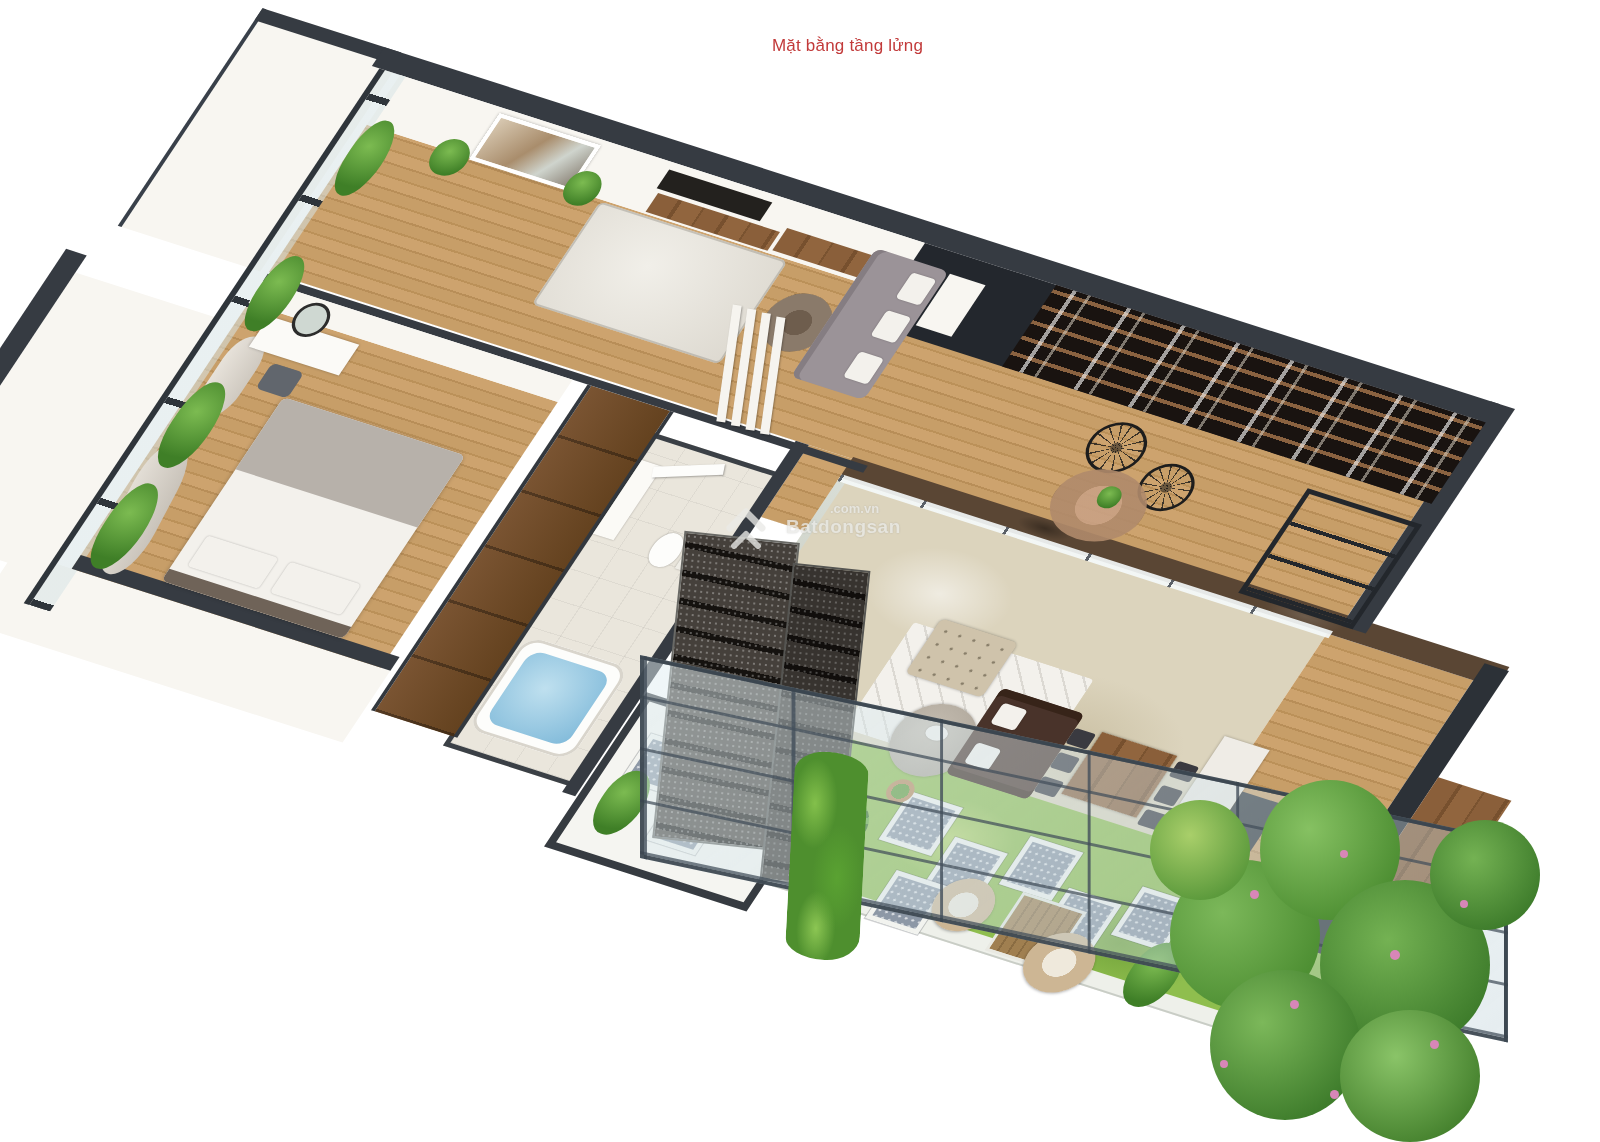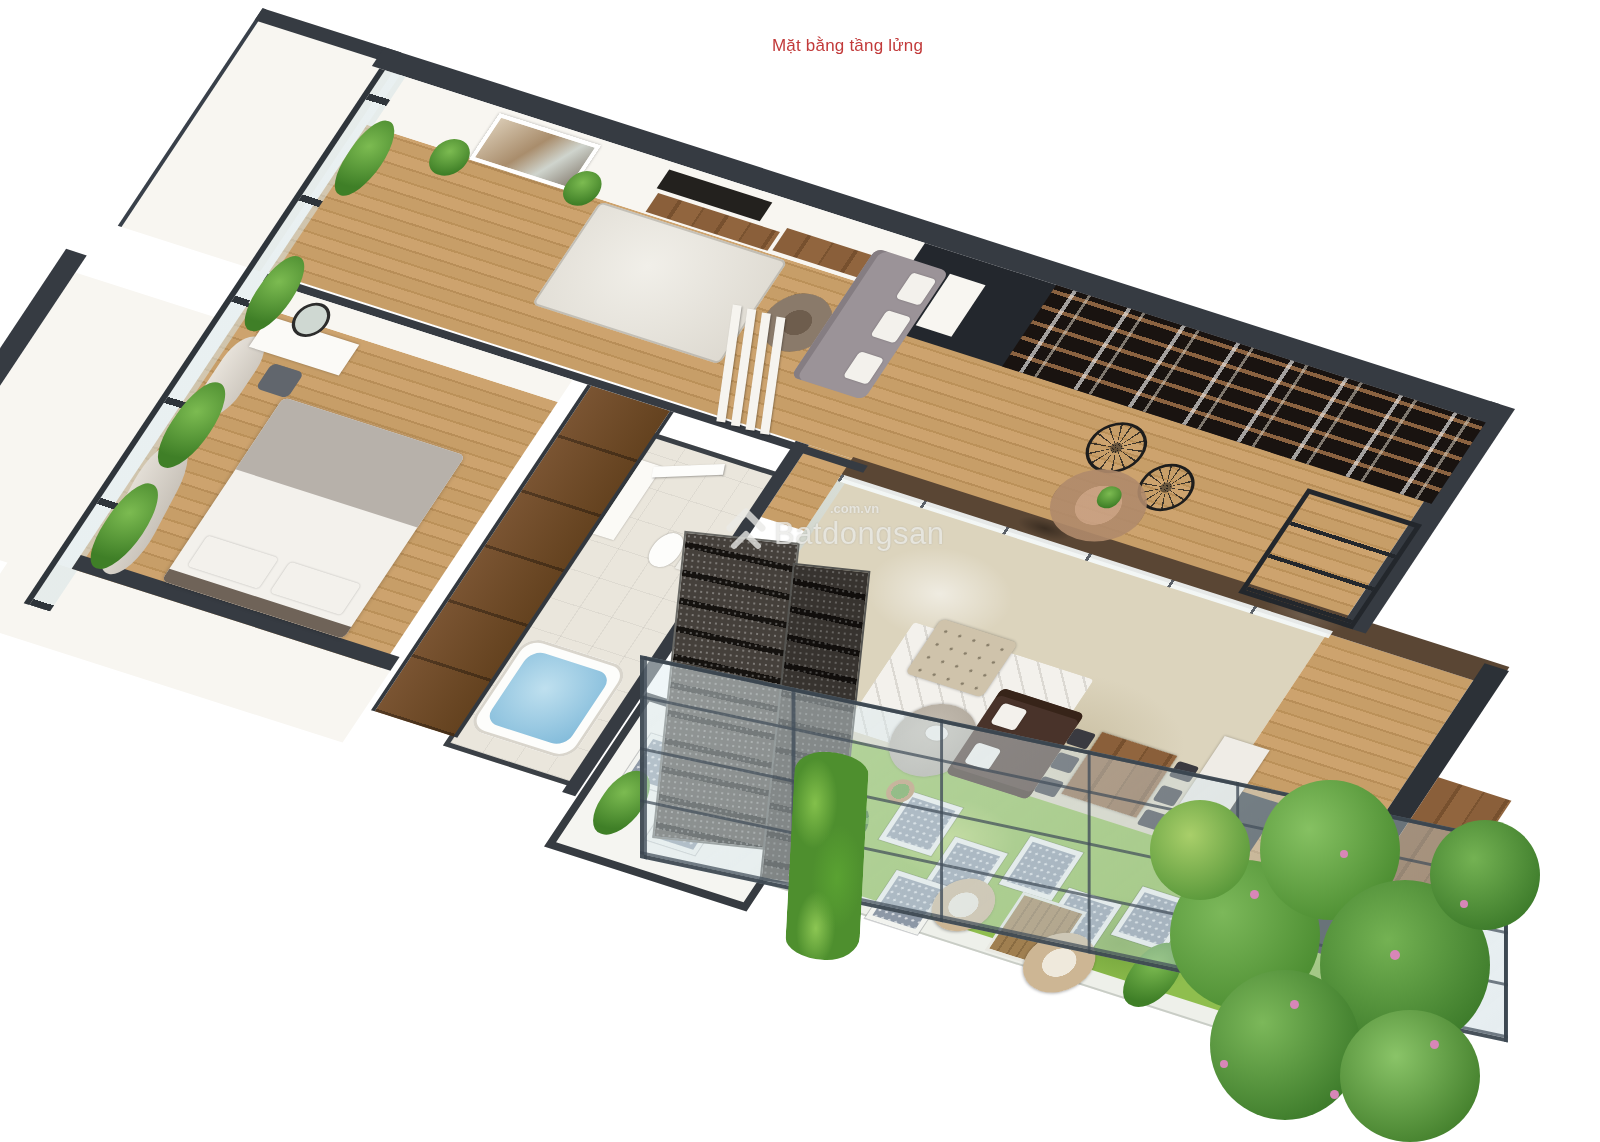--- a/index.html
+++ b/index.html
@@ -68,21 +68,21 @@
   .fl{position:absolute;border-radius:50%;background:var(--flower);}
   .hedge{border-radius:42% 58% 46% 54%/10% 10% 12% 10%;
      background:
        radial-gradient(30px 60px at 30% 25%,#83c04b,transparent 75%),
        radial-gradient(34px 70px at 65% 60%,#5aa232,transparent 75%),
        radial-gradient(26px 50px at 40% 85%,#8cc653,transparent 75%),
        var(--hedge);}
   .title{position:absolute;font-weight:normal;font-size:17px;color:var(--red);letter-spacing:.2px;}
   .wm{position:absolute;opacity:.78;color:var(--wm);
       text-shadow:0 0 2px rgba(110,110,110,.4);}
-  .wm-name{position:absolute;left:52px;top:14px;font-size:31px;font-weight:normal;letter-spacing:.5px;}
+  .wm-name{position:absolute;left:64px;top:14px;font-size:19px;font-weight:bold;letter-spacing:.5px;}
   .wm-domain{position:absolute;left:108px;top:-1px;font-size:13px;font-weight:bold;}
 </style>
 </head>
 <body>
 
 <div class="scene">
 
   <div class="plan">
 
     <div class="white" style="left:-160px;top:-22px;width:148px;height:254px;border-left:4px solid #39404a;"></div>

